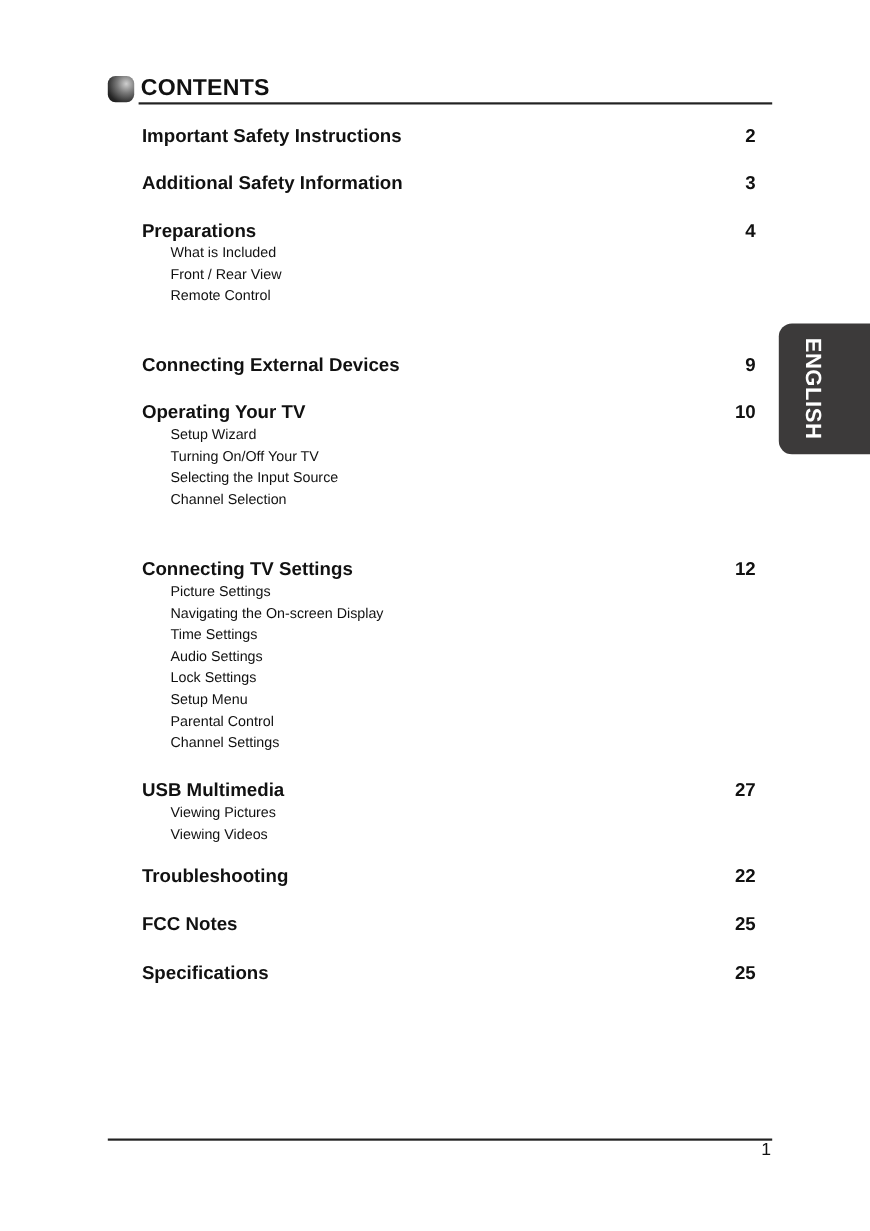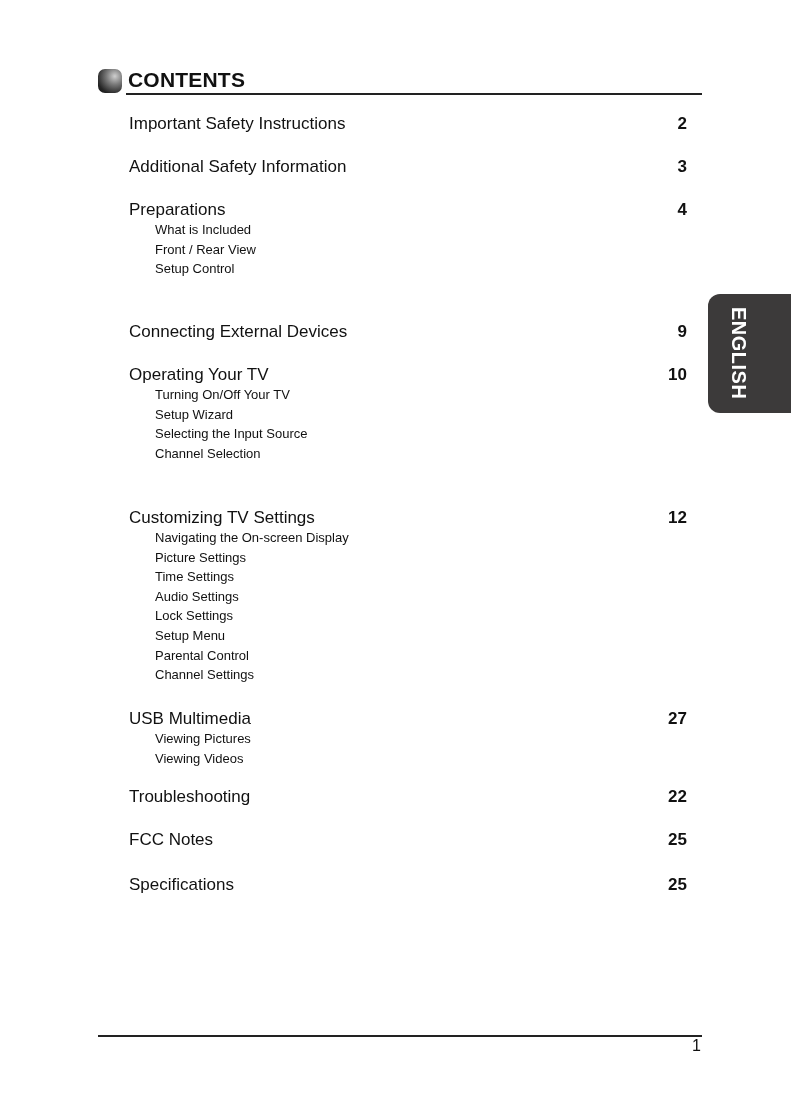--- a/index.html
+++ b/index.html
@@ -16,21 +16,21 @@
     }
     .header-title {
       position: absolute; left: 30px; top: 0; font-weight: bold; font-size: 21px;
       letter-spacing: 0.2px; line-height: 24px;
     }
     .header-rule { position: absolute; left: 28px; right: 0; top: 25px; height: 2px; background: #222; }
 
     .toc { position: absolute; left: 129px; top: 114px; width: 560px; }
     .section { position: relative; }
     .sec-row { position: relative; height: 20px; }
-    .sec-title { font-weight: normal; font-size: 17px; line-height: 20px; }
+    .sec-title { font-weight: bold; font-size: 17px; line-height: 20px; }
     .sec-page { position: absolute; right: 2px; top: 0; font-weight: bold; font-size: 17px; line-height: 20px; }
     .sub { padding-left: 26px; font-size: 13px; line-height: 19.6px; }
 
     .tab {
       position: absolute; left: 708px; top: 294px; width: 83px; height: 119px;
       background: #3c3a3a; border-radius: 12px 0 0 12px;
     }
     .tab-label {
       position: absolute; left: 20px; top: 59px; transform-origin: 0 0;
       transform: rotate(90deg) translate(-46px, -22px);
@@ -52,36 +52,36 @@
     <div class="section" style="position: absolute; left: 0px; right: 0px; top: 0px;">
       <div class="sec-row"><span class="sec-title">Important Safety Instructions</span><span class="sec-page">2</span></div>
     </div>
     <div class="section" style="position: absolute; left: 0px; right: 0px; top: 43px;">
       <div class="sec-row"><span class="sec-title">Additional Safety Information</span><span class="sec-page">3</span></div>
     </div>
     <div class="section" style="position: absolute; left: 0px; right: 0px; top: 86px;">
       <div class="sec-row"><span class="sec-title">Preparations</span><span class="sec-page">4</span></div>
       <div class="sub">What is Included</div>
       <div class="sub">Front / Rear View</div>
-      <div class="sub">Setup Control</div>
+      <div class="sub">Remote Control</div>
     </div>
     <div class="section" style="position: absolute; left: 0px; right: 0px; top: 208px;">
       <div class="sec-row"><span class="sec-title">Connecting External Devices</span><span class="sec-page">9</span></div>
     </div>
     <div class="section" style="position: absolute; left: 0px; right: 0px; top: 251px;">
       <div class="sec-row"><span class="sec-title">Operating Your TV</span><span class="sec-page">10</span></div>
+      <div class="sub">Setup Wizard</div>
       <div class="sub">Turning On/Off Your TV</div>
-      <div class="sub">Setup Wizard</div>
       <div class="sub">Selecting the Input Source</div>
       <div class="sub">Channel Selection</div>
     </div>
     <div class="section" style="position: absolute; left: 0px; right: 0px; top: 394px;">
-      <div class="sec-row"><span class="sec-title">Customizing TV Settings</span><span class="sec-page">12</span></div>
+      <div class="sec-row"><span class="sec-title">Connecting TV Settings</span><span class="sec-page">12</span></div>
+      <div class="sub">Picture Settings</div>
       <div class="sub">Navigating the On-screen Display</div>
-      <div class="sub">Picture Settings</div>
       <div class="sub">Time Settings</div>
       <div class="sub">Audio Settings</div>
       <div class="sub">Lock Settings</div>
       <div class="sub">Setup Menu</div>
       <div class="sub">Parental Control</div>
       <div class="sub">Channel Settings</div>
     </div>
     <div class="section" style="position: absolute; left: 0px; right: 0px; top: 595px;">
       <div class="sec-row"><span class="sec-title">USB Multimedia</span><span class="sec-page">27</span></div>
       <div class="sub">Viewing Pictures</div>

